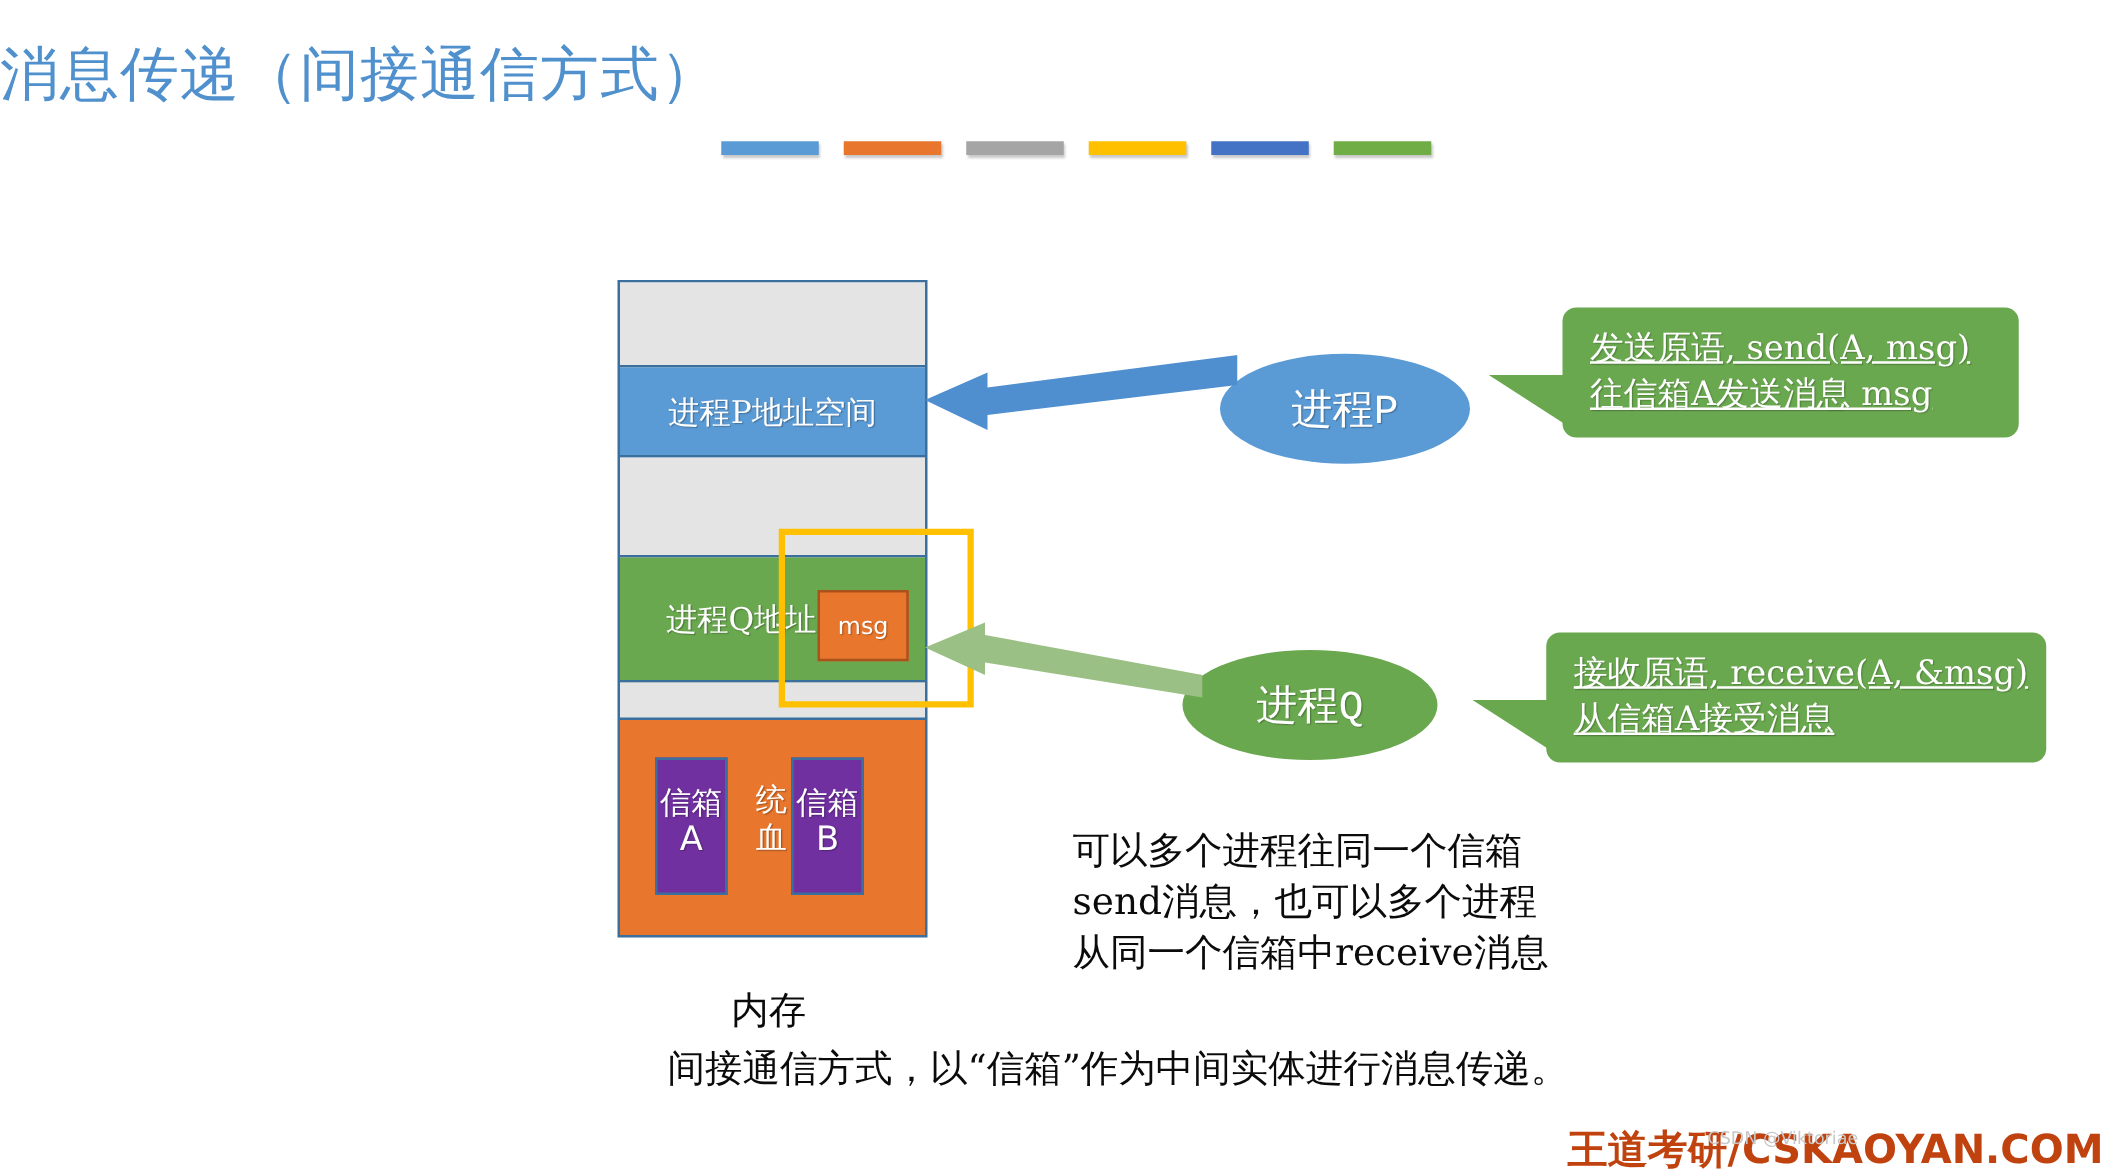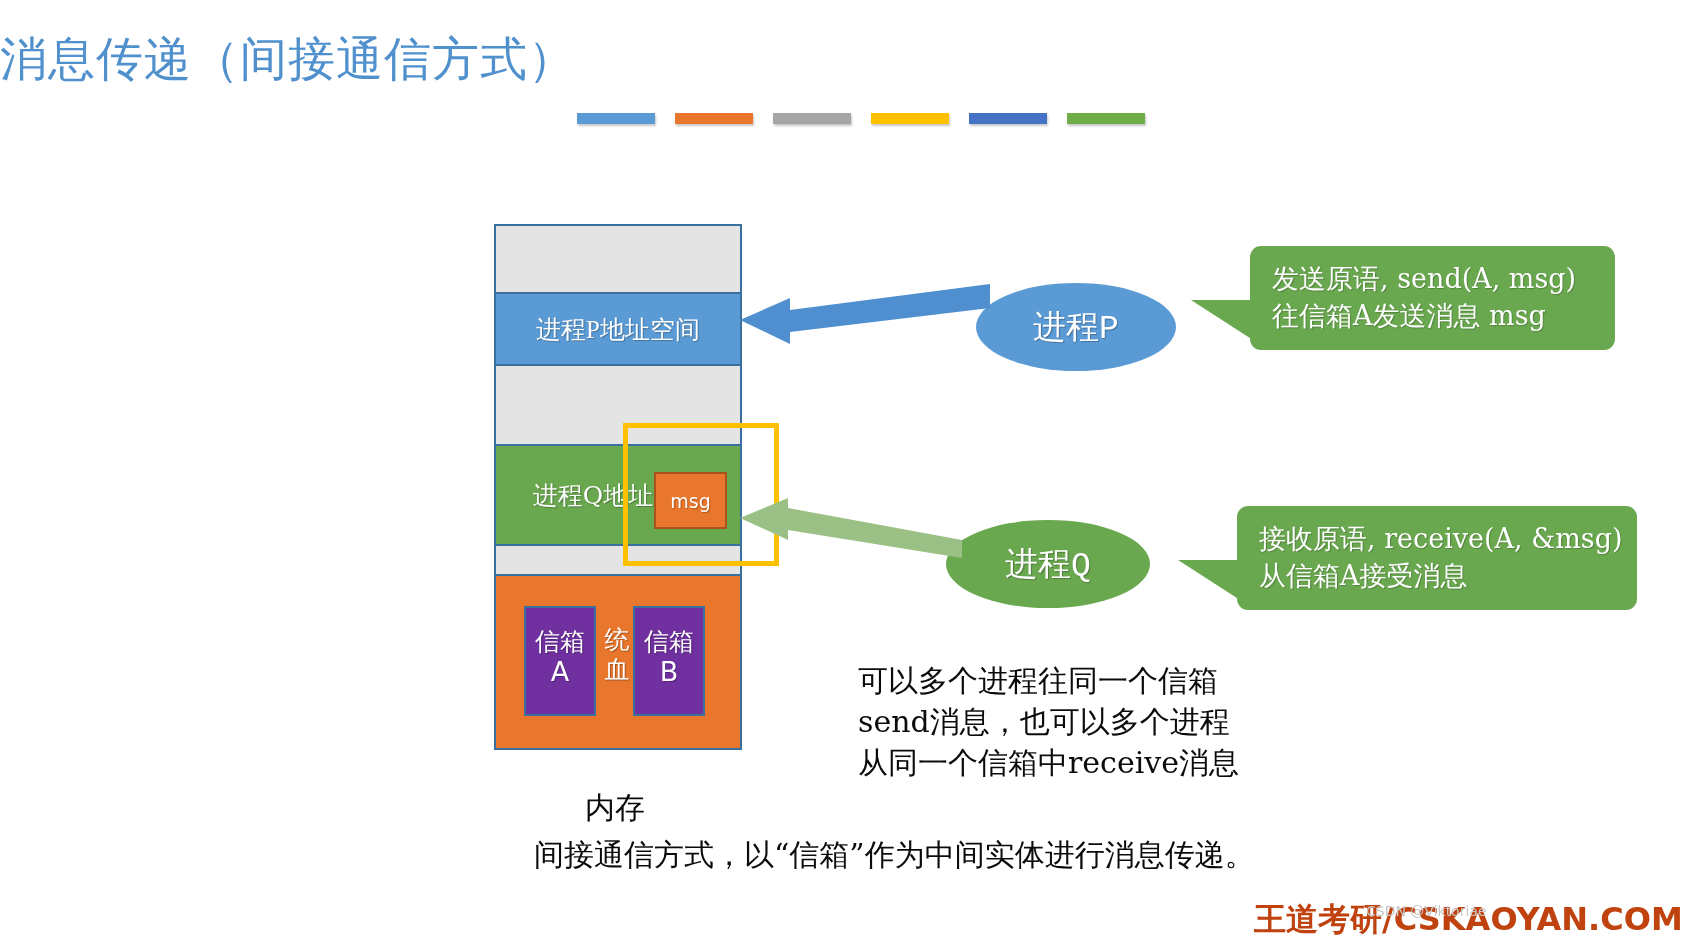--- a/index.html
+++ b/index.html
@@ -58,21 +58,21 @@
     align-items: center;
     justify-content: center;
     color: #ffffff;
     font-family: "DejaVu Serif", "Liberation Serif", serif;
     font-size: 25px;
     text-shadow: 1px 1px 1px rgba(0,0,0,0.28);
     position: relative;
     white-space: nowrap;
   }
   .mem-free   { background: #e4e4e4; }
-  .mem-proc-p { background: #5b9bd5; font-family: Liberation Serif, serif; }
+  .mem-proc-p { background: #5b9bd5; }
   .mem-proc-q { background: #6aa84f; }
   .mem-mailarea {
     background: #e8762c;
     border-bottom: none;
     display: block;
     position: relative;
   }
 
   #msg-box {
     position: absolute;
@@ -101,21 +101,21 @@
     height: 143px;
     border: 5px solid #ffc000;
     box-sizing: border-box;
     background: transparent;
     pointer-events: none;
   }
 
   .mailbox {
     position: absolute;
     top: 30px;
-    width: 72px;
+    width: 58px;
     height: 110px;
     background: #7030a0;
     border: 2px solid #3b6f9e;
     box-sizing: border-box;
     color: #ffffff;
     font-family: "DejaVu Serif", "Liberation Serif", serif;
     font-size: 25px;
     line-height: 30px;
     text-align: center;
     padding-top: 19px;
@@ -194,21 +194,21 @@
     border-radius: 11px;
     color: #ffffff;
     font-family: "DejaVu Serif", "Liberation Serif", serif;
     font-size: 27px;
     line-height: 37px;
     padding: 14px 18px 16px 22px;
     box-sizing: border-box;
     white-space: nowrap;
     text-shadow: 1px 1px 1px rgba(0,0,0,0.22);
   }
-  .callout .cl-line { display: block; }
+  .callout .cl-line { display: block; text-decoration: underline; }
   .callout-tail {
     position: absolute;
     width: 0;
     height: 0;
   }
   #callout-send {
     left: 1250px;
     top: 246px;
     width: 365px;
   }

